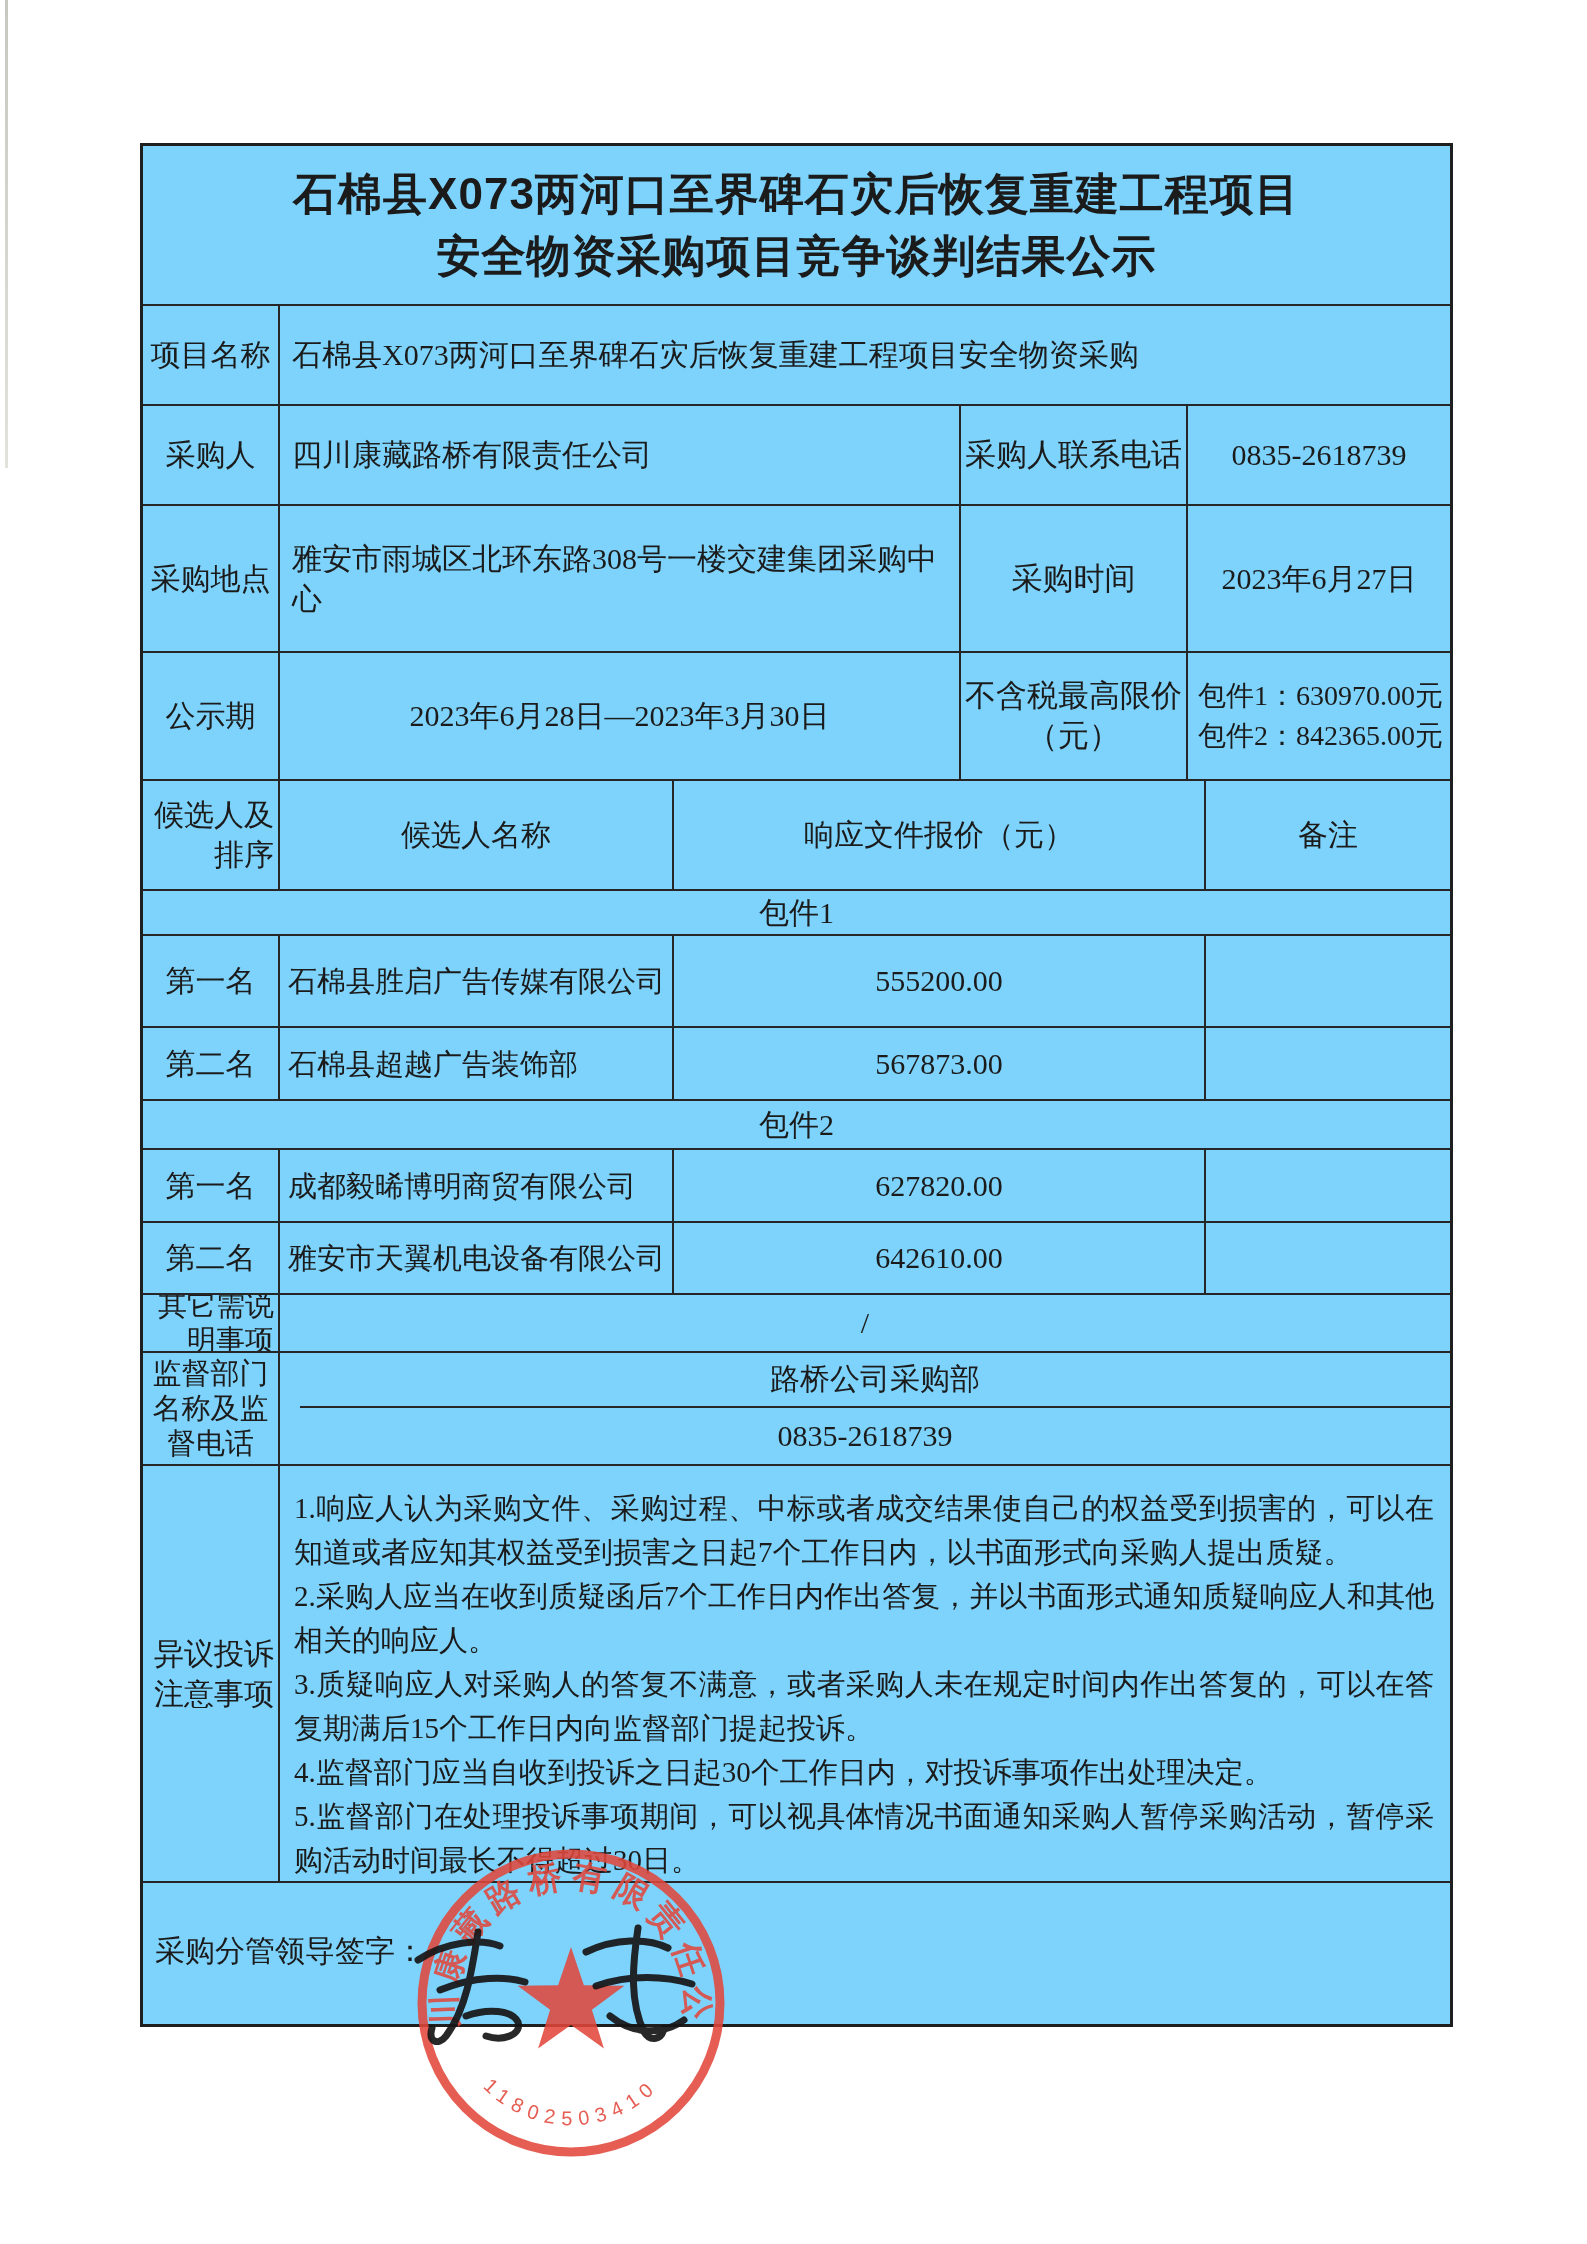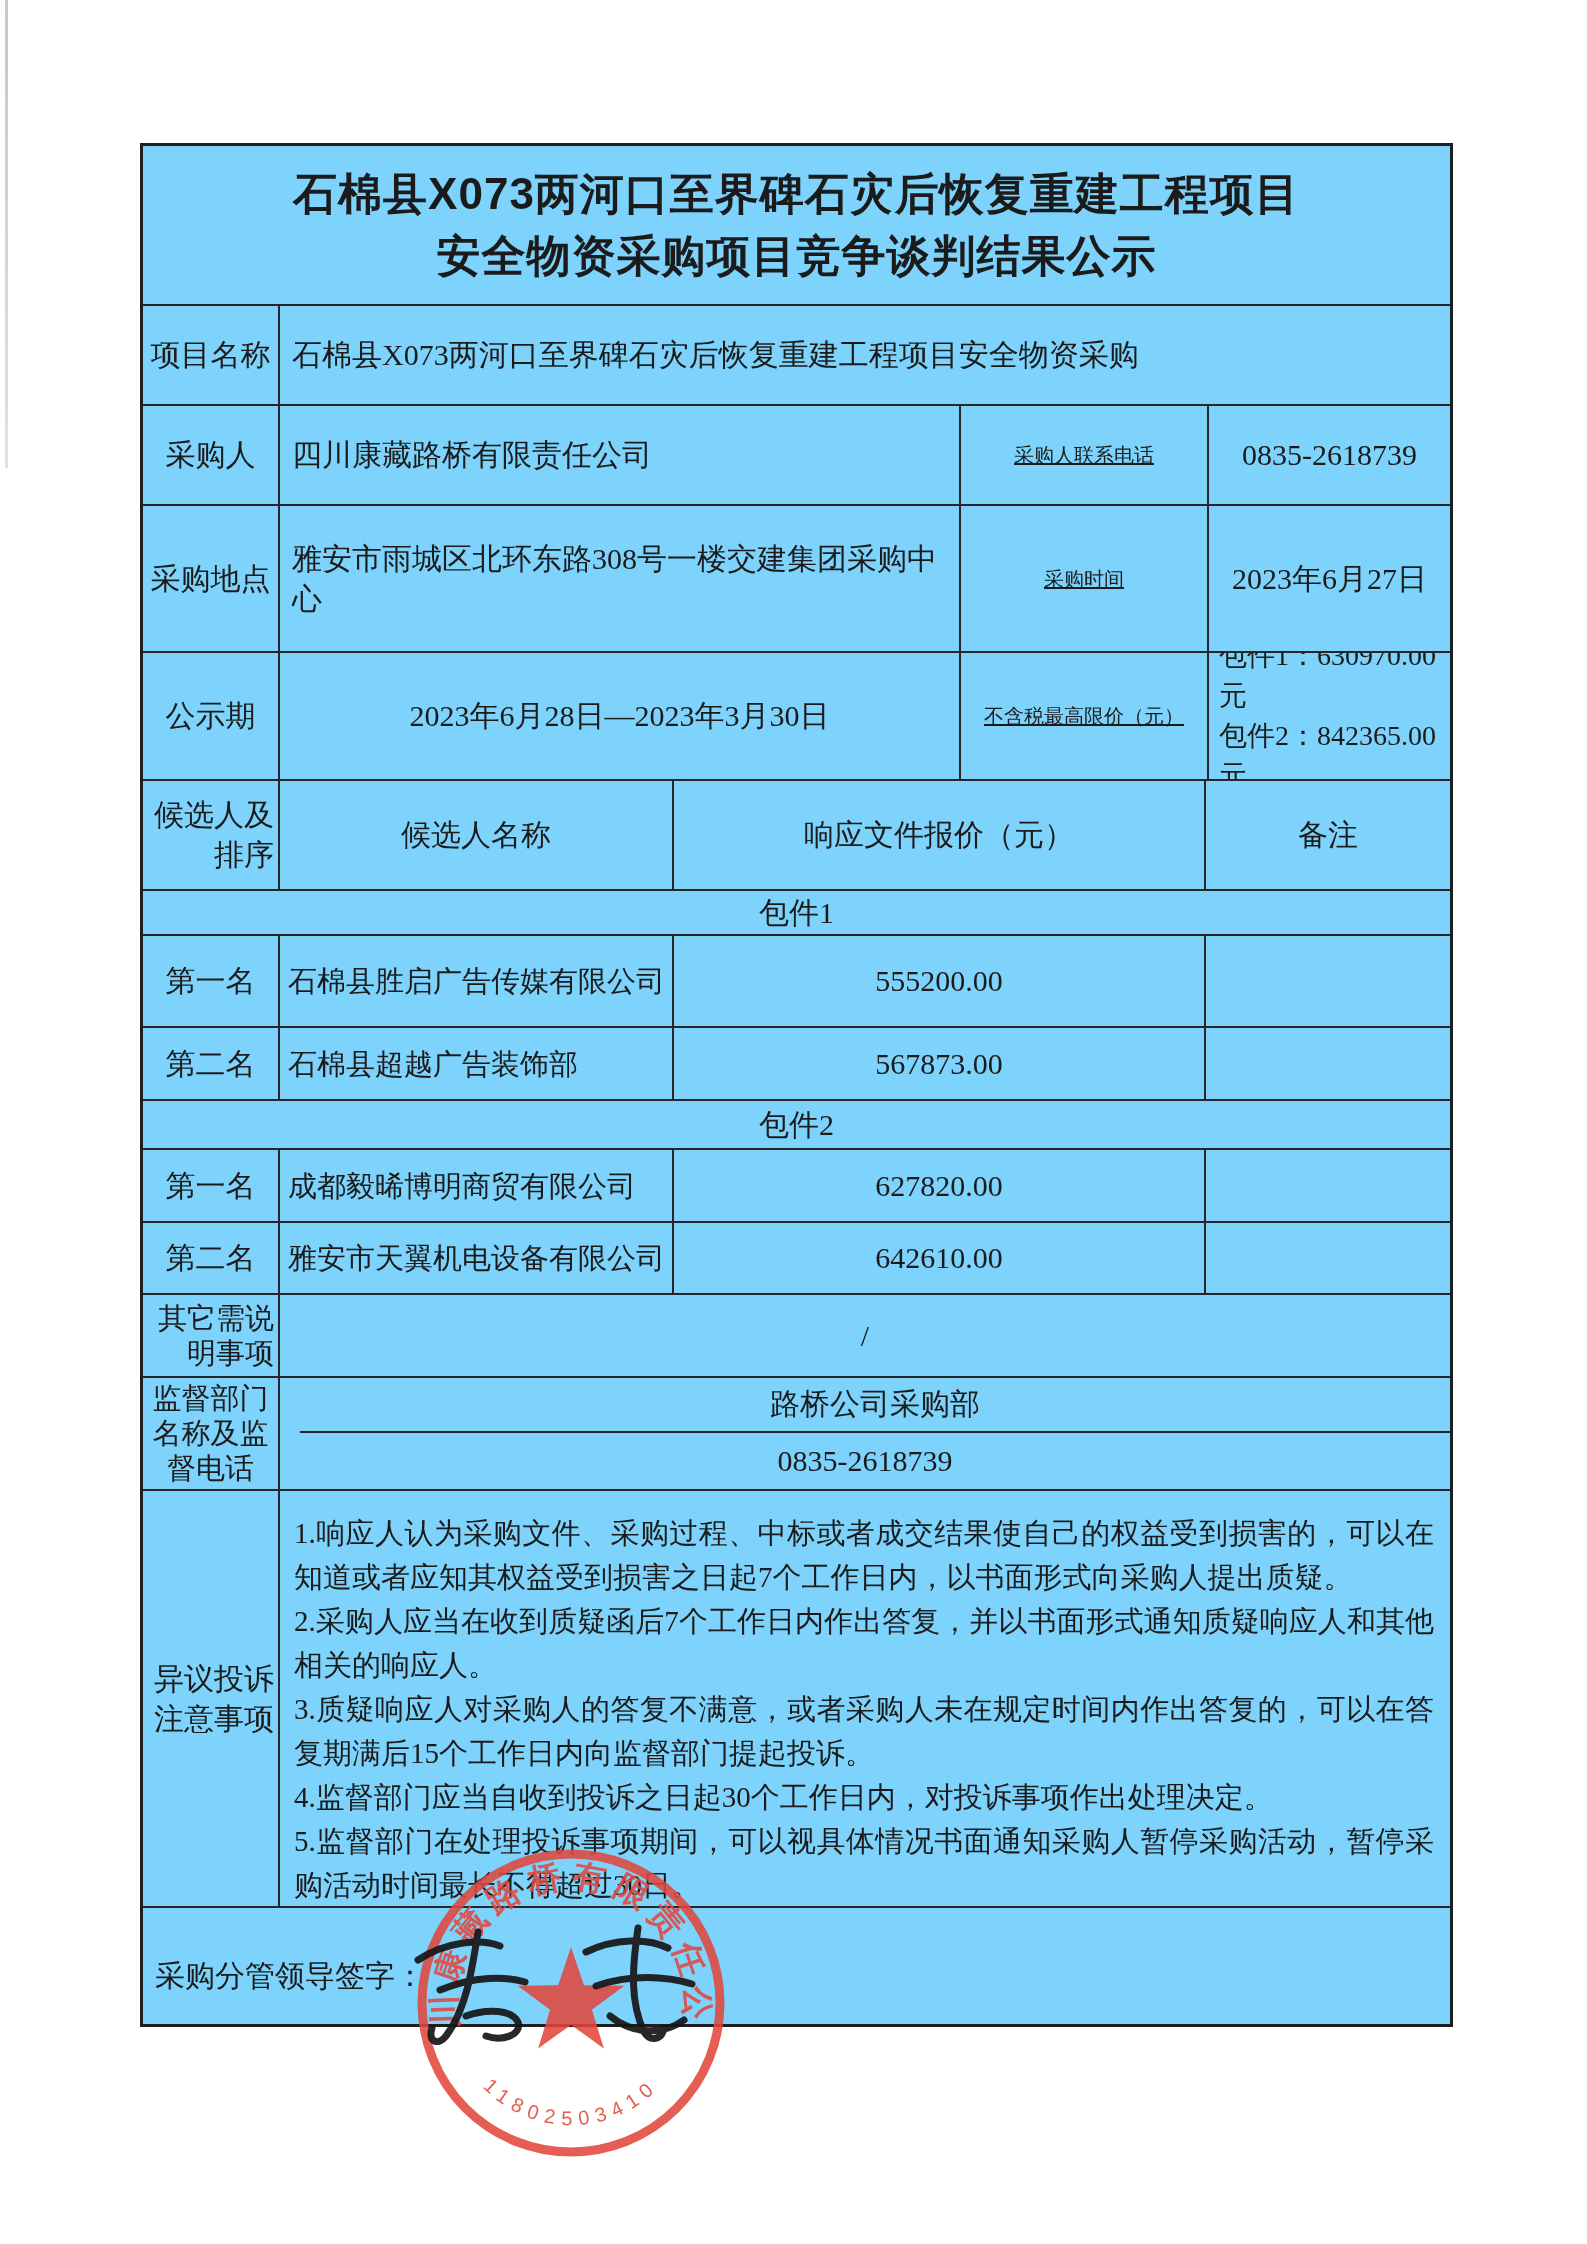--- a/index.html
+++ b/index.html
@@ -26,21 +26,21 @@
   .cell {
     box-sizing:border-box; display:flex; align-items:center;
     font-size:30px; line-height:40px; padding:2px 4px;
     overflow:hidden;
   }
   .cell.rb { border-right:2px solid #262626; }
   .ctr { justify-content:center; text-align:center; }
   .lft { justify-content:flex-start; text-align:left; padding-left:12px; }
   .c1  { width:137px; }
   
-  .a2 { width:681px; } .a3 { width:248px; font-size:20px;text-decoration:underline; } .a4 { flex:1; }
+  .a2 { width:681px; } .a3 { width:227px; font-size:31px; } .a4 { flex:1; }
   
   .b2 { width:394px; } .b3 { width:532px; } .b4 { flex:1; }
   .full { flex:1; }
   .title-cell {
     flex:1; flex-direction:column; justify-content:center; text-align:center;
     font-family:"Liberation Sans","DejaVu Sans",sans-serif;
     font-weight:bold; font-size:44px; line-height:62px; letter-spacing:1px;
   }
   .wraplbl { text-align:right; padding-left:6px; }
   .pkgband { font-size:30px; }
@@ -138,21 +138,21 @@
       <div class="cell b4 ctr"></div>
     </div>
 
     <div class="row" style="height:72px">
       <div class="cell c1 rb ctr">第二名</div>
       <div class="cell b2 rb lft namecell">雅安市天翼机电设备有限公司</div>
       <div class="cell b3 rb ctr">642610.00</div>
       <div class="cell b4 ctr"></div>
     </div>
 
-    <div class="row" style="height:83px">
+    <div class="row" style="height:58px">
       <div class="cell c1 rb wraplbl" style="font-size:29px;line-height:35px">其它需说明事项</div>
       <div class="cell full ctr">/</div>
     </div>
 
     <div class="row" style="height:113px">
       <div class="cell c1 rb ctr" style="font-size:29px;line-height:35px">监督部门名称及监督电话</div>
       <div class="vstack">
         <div class="sub divb" style="height:55px">路桥公司采购部</div>
         <div class="sub" style="flex:1">0835-2618739</div>
       </div>

